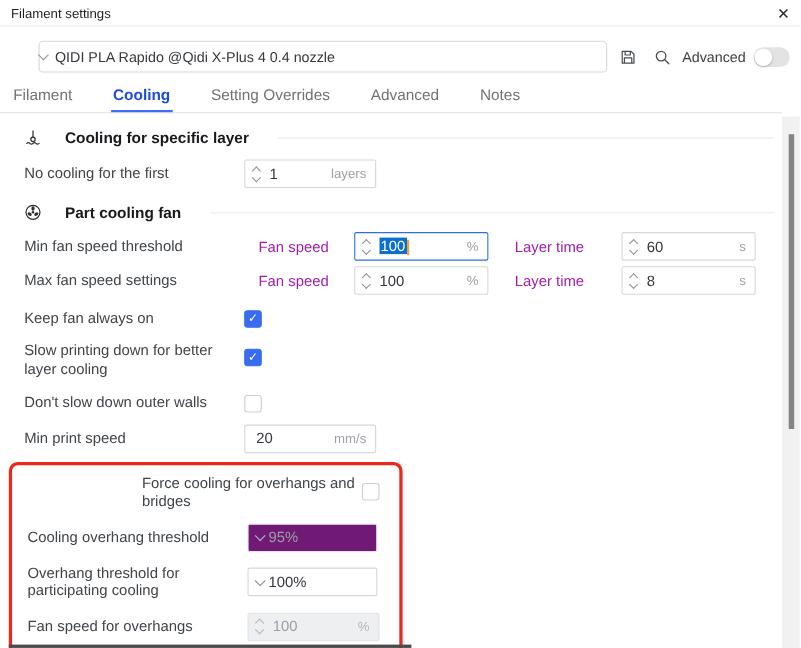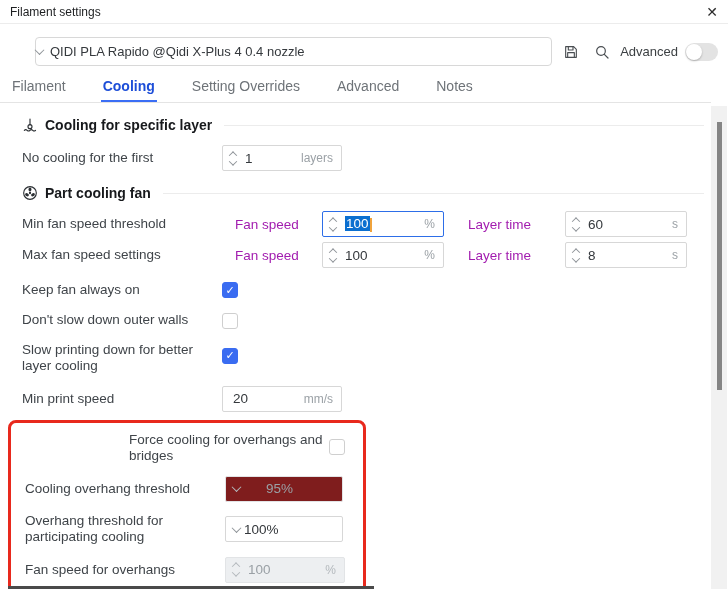--- a/index.html
+++ b/index.html
@@ -23,21 +23,21 @@
   .toggle { position:relative; width:33px; height:18px; border-radius:9px; background:#e3e3e3; cursor:pointer; flex:none; }
   .toggle .knob { position:absolute; top:1px; left:1px; width:16px; height:16px; border-radius:50%; background:#fff; box-shadow:0 1px 2px rgba(0,0,0,.25); }
 
   
   .tabs { display:flex; gap:33px; padding:0 2px 0 10px; border-bottom:1px solid #e4e4e4; margin-right:17px; }
   .tab { font-size:14px; color:#6e7378; padding:3px 2px 6px 2px; cursor:pointer; border-bottom:2px solid transparent; }
   .tab.active { color:#1d4ed8; font-weight:bold; border-bottom:2px solid #3b6ef5; }
 
   
   .content { padding:7px 24px 0 22px; }
-  .section-hdr { display:flex; align-items:center; gap:7px; margin-top:7px; }
+  .section-hdr { display:flex; align-items:center; gap:21px; margin-top:7px; }
   .section-hdr .icon { display:inline-flex; width:16px; height:16px; flex:none; }
   .section-hdr .txt { font-size:14px; font-weight:bold; color:#17191c; white-space:nowrap; }
   .section-hdr .divider { flex:1; height:1px; background:#ececec; margin-left:5px; }
 
   .row { display:flex; align-items:center; margin-top:9px; }
   .row.top { align-items:flex-start; }
   .label { width:200px; flex:none; font-size:13.5px; color:#3f4449; line-height:1.22; }
   .sublabel { font-size:13.5px; color:#a21caf; }
   .sub1 { width:87px; margin-left:13px; flex:none; }
   .sub2 { width:97px; margin-left:24px; flex:none; }
@@ -60,21 +60,21 @@
   .spin-input.disabled .chev { border-color:#b4b9bd; }
 
   
   .text-input { display:flex; align-items:center; width:120px; height:26px; border:1px solid #d7d7d7; border-radius:2px; background:#fff; flex:none; }
   .text-input .val { flex:1; font-size:13.5px; color:#34383c; padding-left:10px; }
   .text-input .unit { font-size:12px; color:#9ba1a6; padding-right:8px; }
 
   
   .dropdown { display:flex; align-items:center; width:118px; height:26px; border:1px solid #d7d7d7; border-radius:2px; background:#fff; padding-left:7px; cursor:pointer; flex:none; }
   .dropdown .val { font-size:13.5px; color:#33373b; margin-left:4px; }
-  .dropdown.disabled { background:#7f1d1d; border-color:#e2e4e6;gap:22px; }
+  .dropdown.disabled { background:#701a75; border-color:#e2e4e6; }
   .dropdown.disabled .val { color:#9aa0a5; }
   .dropdown.disabled .chev { border-color:#b4b9bd; }
 
   
   .checkbox { width:16px; height:16px; border:1px solid #cfcfcf; border-radius:3px; background:#fff; display:flex; align-items:center; justify-content:center; cursor:pointer; flex:none; }
   .checkbox.checked { background:#3a6cf1; border-color:#3a6cf1; }
   .checkbox.checked::after { content:"✓"; color:#fff; font-size:11px; font-weight:bold; line-height:1; }
 
   
   .highlight-box { margin:8px 0 0 -14px; width:358px; border:3px solid #e8291d; border-radius:8px; padding:2px 18px 12px 14px; }
@@ -210,28 +210,28 @@
         <span class="val">8</span>
         <span class="unit">s</span>
       </div>
     </div>
 
     <div class="row" style="margin-top:14px;">
       <span class="label">Keep fan always on</span>
       <span class="checkbox checked"></span>
     </div>
 
+    <div class="row top" style="margin-top:13px;">
+      <span class="label" style="width:200px;">Slow printing down for better layer cooling</span>
+      <span class="checkbox checked" style="margin-top:6px;"></span>
+    </div>
+
     <div class="row" style="margin-top:14px;">
       <span class="label">Don't slow down outer walls</span>
       <span class="checkbox"></span>
-    </div>
-
-    <div class="row top" style="margin-top:13px;">
-      <span class="label" style="width:200px;">Slow printing down for better layer cooling</span>
-      <span class="checkbox checked" style="margin-top:6px;"></span>
     </div>
 
     <div class="row" style="margin-top:11px;">
       <span class="label">Min print speed</span>
       <div class="text-input">
         <span class="val">20</span>
         <span class="unit">mm/s</span>
       </div>
     </div>
 

